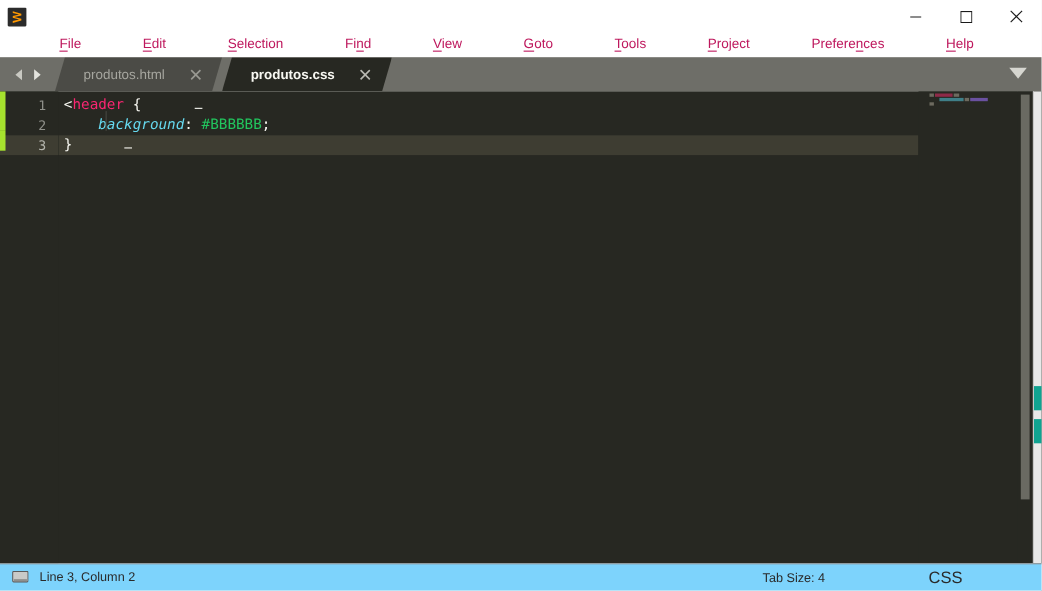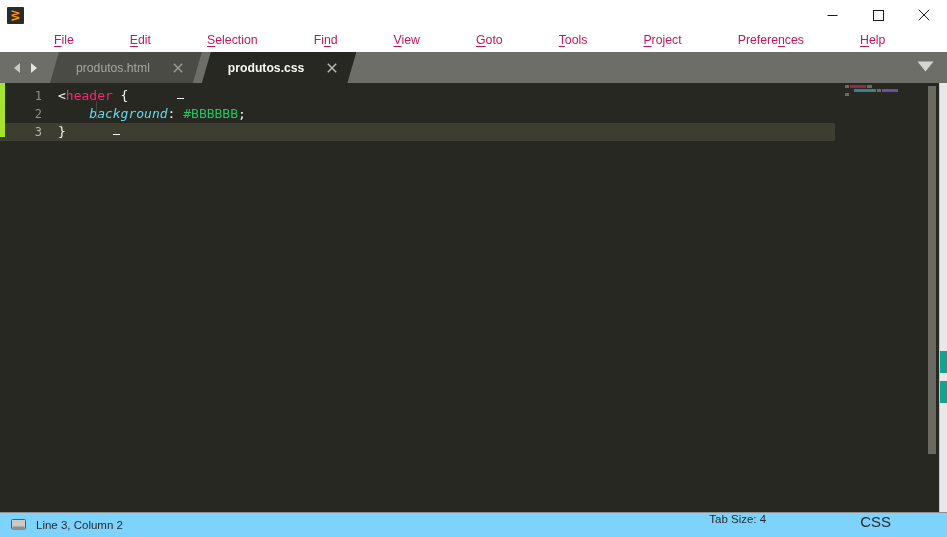--- a/index.html
+++ b/index.html
@@ -317,25 +317,25 @@
   }
   .status-icon svg { display: block; }
   .status-pos {
     margin-left: 10px;
     font-size: 11.5px;
     color: #2a2a2a;
     white-space: nowrap;
   }
   .status-right {
     position: absolute;
-    right: 0;
+    right: 16px;
     top: 0;
     height: 25px;
     display: flex;
-    align-items: flex-start;
+    align-items: center;
   }
   .status-tabsize {
     font-size: 11.5px;
     color: #2a2a2a;
     white-space: nowrap;
     margin-right: 94px;
   }
   .status-syntax {
     font-size: 15px;
     color: #2a2a2a;

